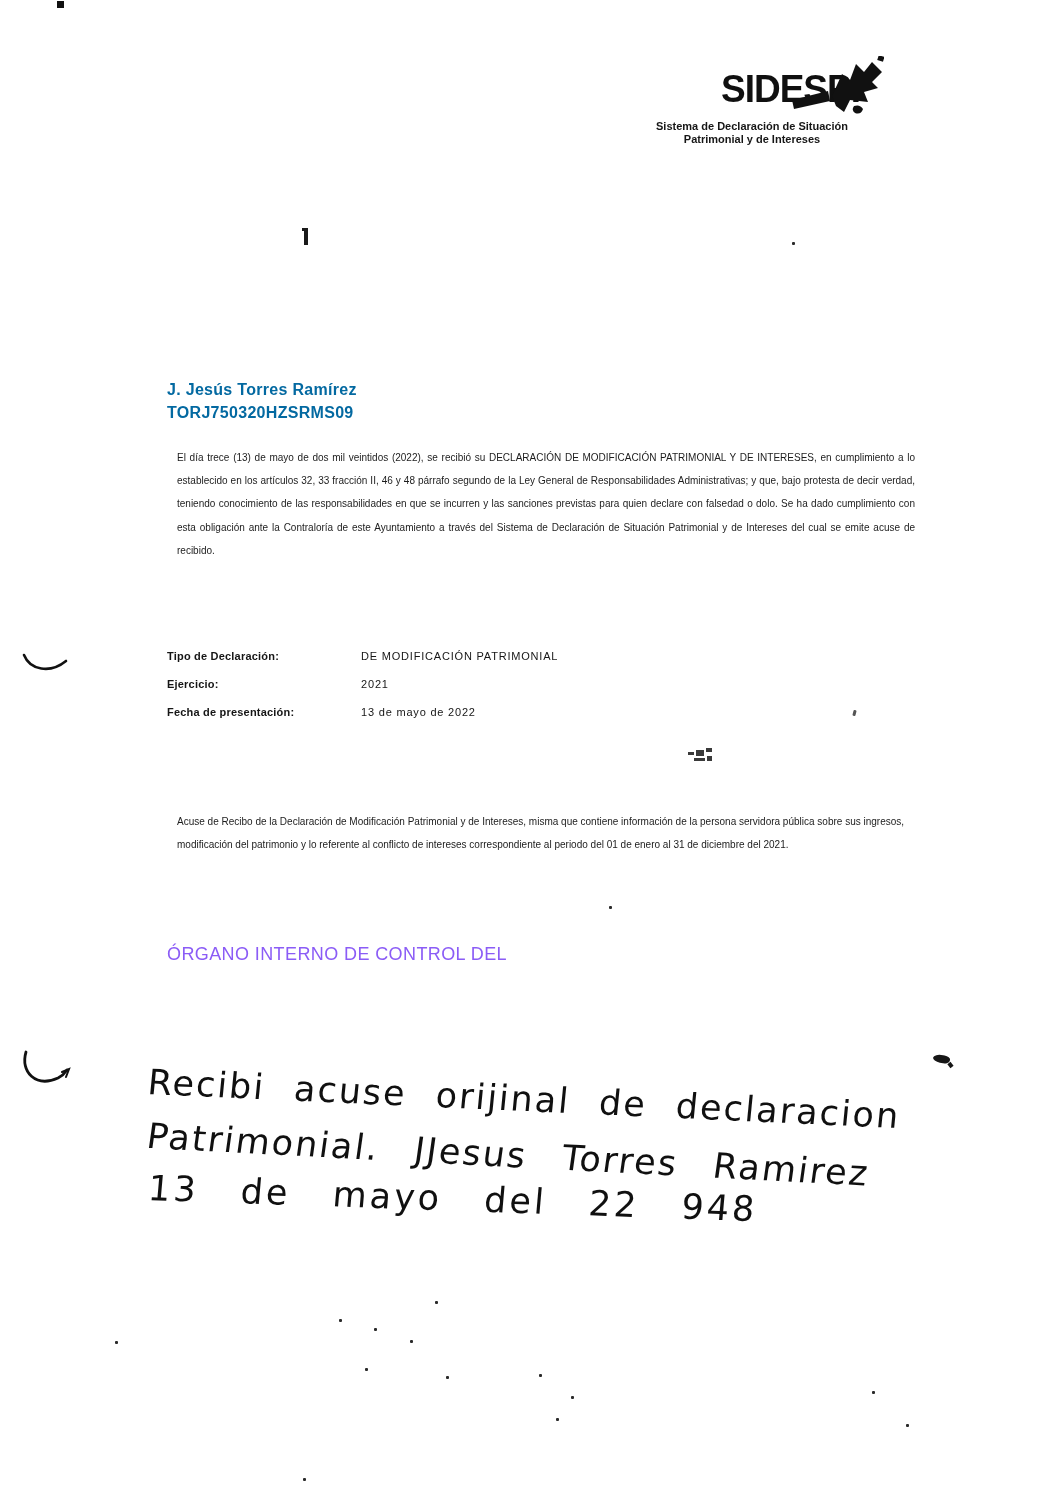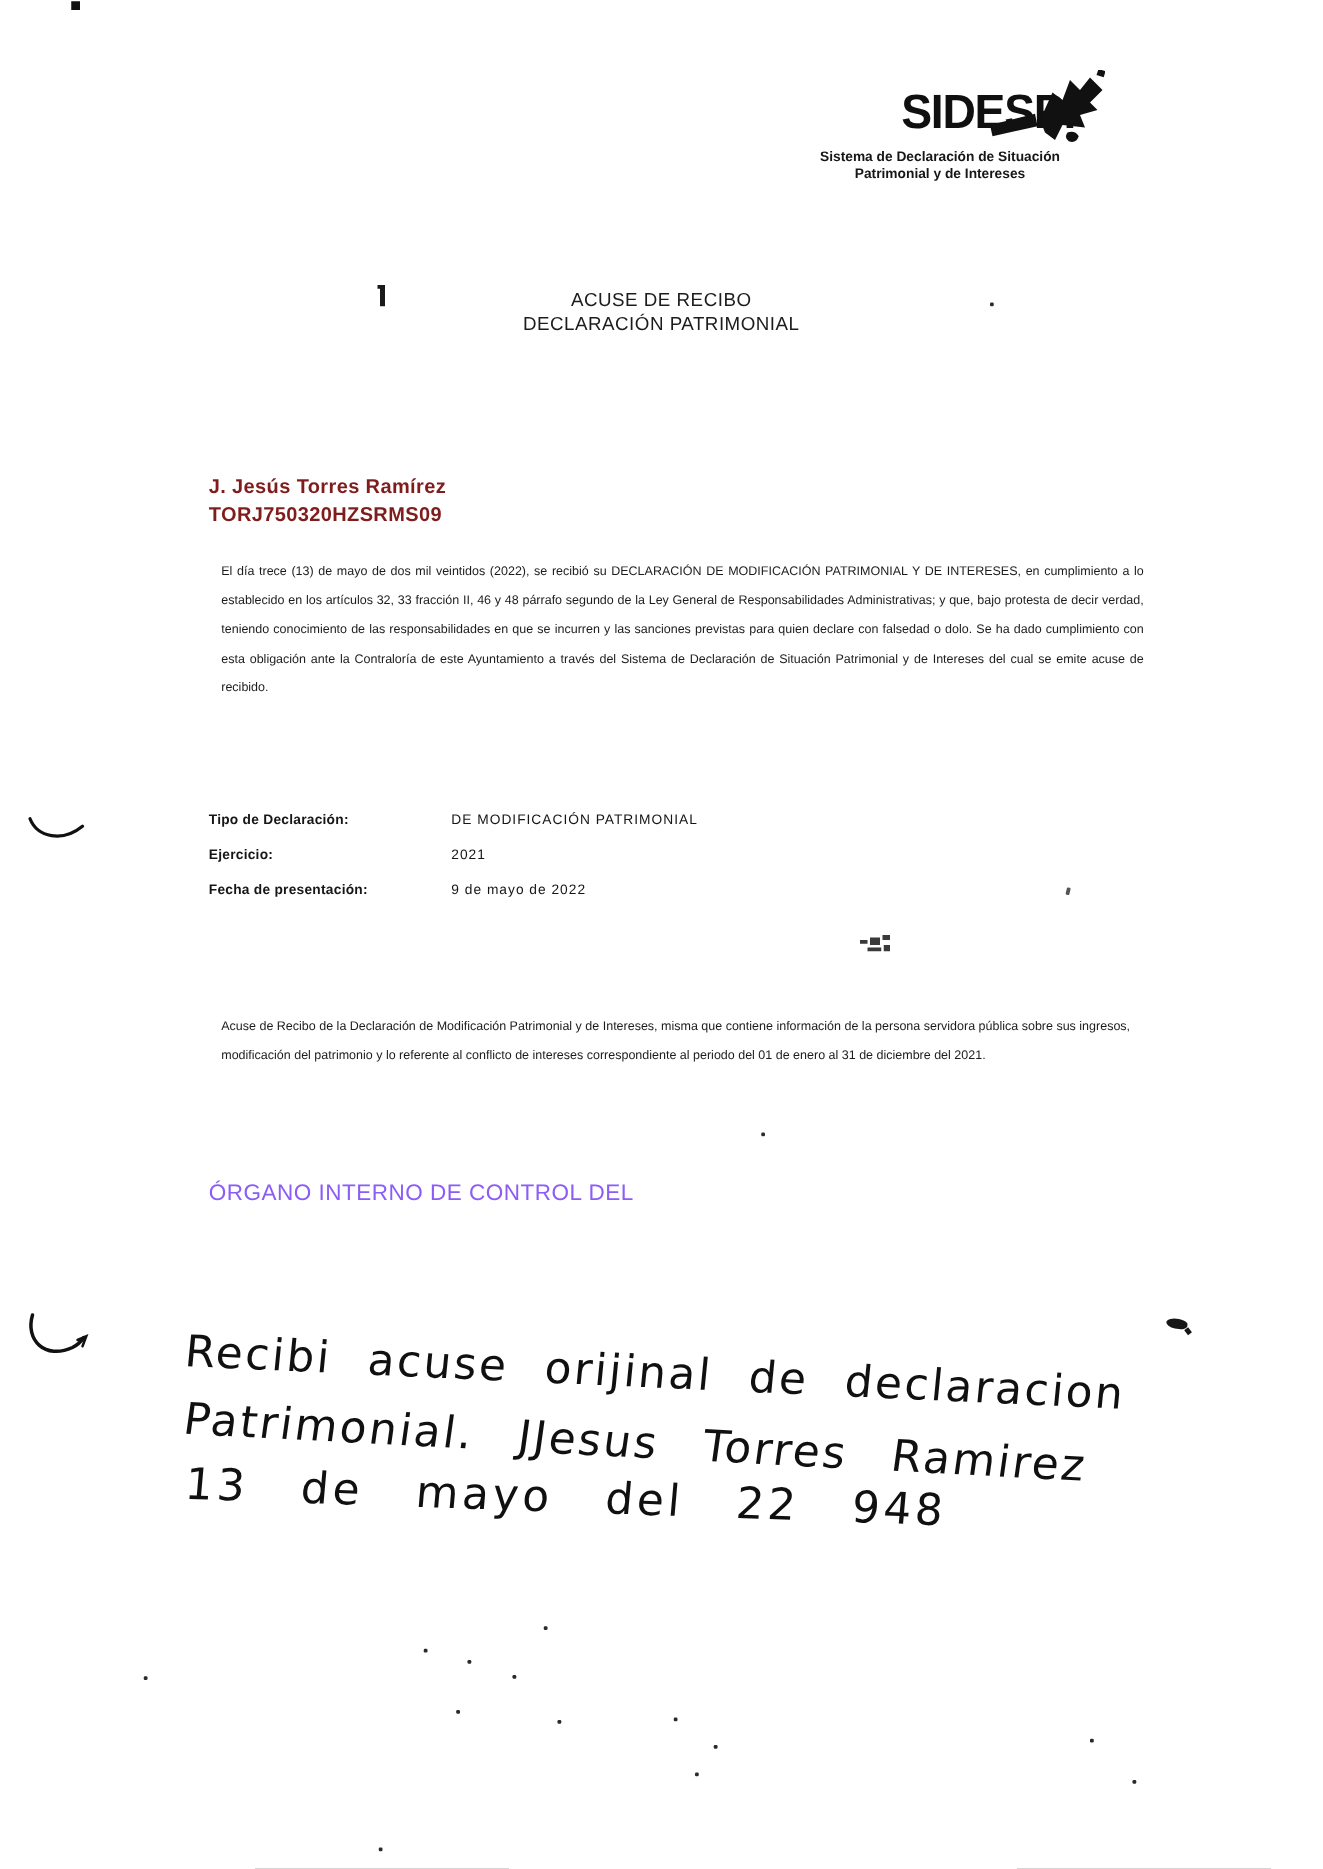--- a/index.html
+++ b/index.html
@@ -19,21 +19,21 @@
   .logo-arrow { position:absolute; left:148px; top:-12px; }
   .logo-sub { margin-top:2px; font-size:11px; font-weight:bold; line-height:13px; color:#161616; }
 
   
   .doc-title {
     position:absolute; left:0; top:231px; width:1058px; text-align:center;
     font-size:15px; line-height:19px; color:#1c1c1c; letter-spacing:0.4px;
   }
 
   
-  .recipient { position:absolute; left:167px; top:378px; font-size:16px; font-weight:bold; line-height:23px; letter-spacing:0.3px; color:#7f1d1d; }
+  .recipient { position:absolute; left:167px; top:378px; font-size:16px; font-weight:bold; line-height:23px; letter-spacing:0.3px; color:#0369a1; }
 
   
   .body-p {
     position:absolute; left:167px; width:738px;
     font-size:10px; line-height:23.2px; color:#1c1c1c; margin:10px;
   }
   .p1 { top:436px; text-align:justify; }
   .p2 { top:800px; text-align:left; }
 
   
@@ -82,24 +82,20 @@
       </svg>
     </div>
     <div class="logo-sub">
       <div>Sistema de Declaración de Situación</div>
       <div>Patrimonial y de Intereses</div>
     </div>
   </div>
 
   <div class="stray-i"></div>
 
-  <div class="doc-title">
-    <div>ACUSE DE RECIBO</div>
-    <div>DECLARACIÓN PATRIMONIAL</div>
-  </div>
   <div class="speck" style="left:792px; top:242px;"></div>
 
   <div class="recipient">
     <div>J. Jesús Torres Ramírez</div>
     <div>TORJ750320HZSRMS09</div>
   </div>
 
   <p class="body-p p1">El día trece (13) de mayo de dos mil veintidos (2022), se recibió su DECLARACIÓN DE MODIFICACIÓN PATRIMONIAL Y DE INTERESES, en cumplimiento a lo establecido en los artículos 32, 33 fracción II, 46 y 48 párrafo segundo de la Ley General de Responsabilidades Administrativas; y que, bajo protesta de decir verdad, teniendo conocimiento de las responsabilidades en que se incurren y las sanciones previstas para quien declare con falsedad o dolo. Se ha dado cumplimiento con esta obligación ante la Contraloría de este Ayuntamiento a través del Sistema de Declaración de Situación Patrimonial y de Intereses del cual se emite acuse de recibido.</p>
 
   <svg class="artifact" style="left:20px; top:648px;" width="52" height="32" viewBox="0 0 52 32">
@@ -110,21 +106,21 @@
     <div class="row">
       <span class="lbl">Tipo de Declaración:</span>
       <span class="val">DE MODIFICACIÓN PATRIMONIAL</span>
     </div>
     <div class="row">
       <span class="lbl">Ejercicio:</span>
       <span class="val">2021</span>
     </div>
     <div class="row">
       <span class="lbl">Fecha de presentación:</span>
-      <span class="val">9 de mayo de 2022</span>
+      <span class="val">13 de mayo de 2022</span>
     </div>
   </div>
   <div class="tiny-tick"></div>
 
   <div class="smudge-cadena">
     <i style="left:0; top:4px; width:6px; height:3px;"></i>
     <i style="left:8px; top:2px; width:8px; height:6px;"></i>
     <i style="left:18px; top:0; width:6px; height:4px;"></i>
     <i style="left:6px; top:10px; width:11px; height:3px;"></i>
     <i style="left:19px; top:8px; width:5px; height:5px;"></i>

